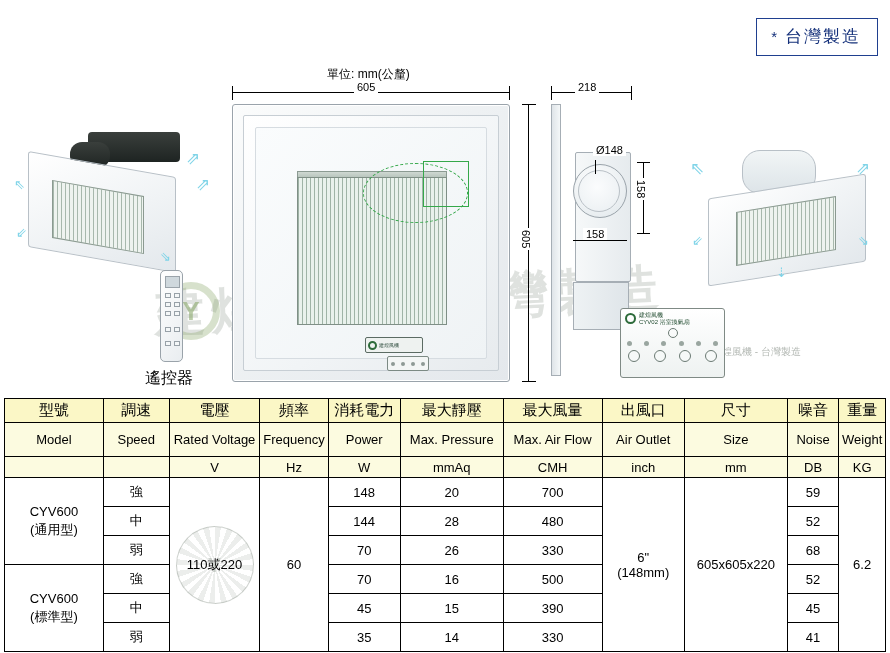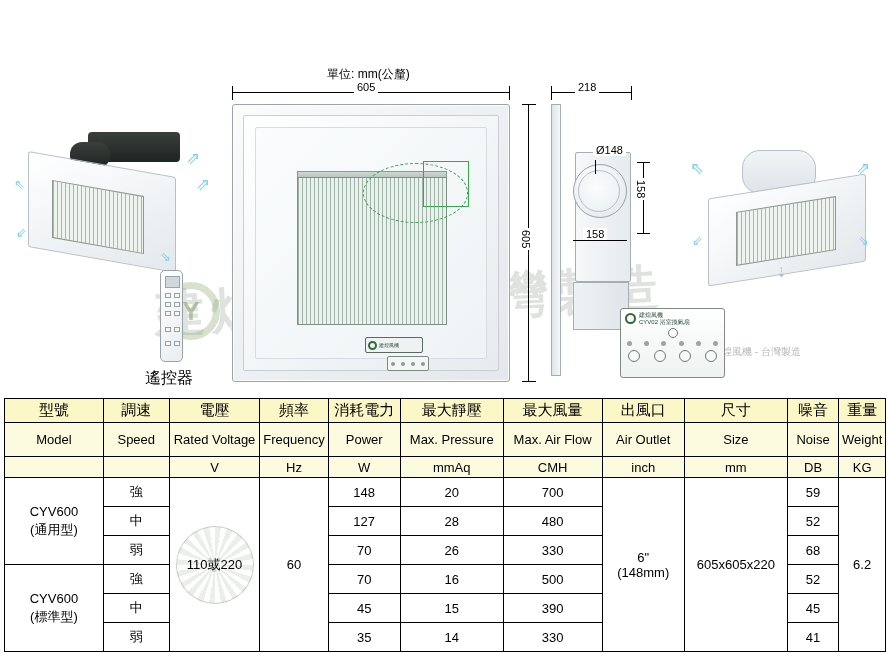--- a/index.html
+++ b/index.html
@@ -231,20 +231,23 @@
     content:"Y"; position:absolute; left:50%; top:50%; transform:translate(-50%,-50%);
     font-size:20px; font-weight:bold; color: rgba(150,160,150,0.45);
   }
   .volt-text { position:relative; z-index:2; background:transparent; }
 </style>
 </head>
 <body>
 
 <div class="page">
 
+  <div class="badge">
+    <span class="star">*</span><span>台灣製造</span>
+  </div>
 
   <div class="unit-label">單位: mm(公釐)</div>
 
   <div class="draw-area">
 
     <div class="watermark">建煌風機 - 台灣製造</div>
     <div class="wm-ring">Y</div>
     <div class="wm-small">建煌風機 - 台灣製造</div>
 
     <div class="illus" style="left:10px; top:130px; width:210px; height:135px;">
@@ -428,21 +431,21 @@
       <td class="ao" rowspan="6">
         <span>6"</span><br>
         <span>(148mm)</span>
       </td>
       <td class="size" rowspan="6">605x605x220</td>
       <td class="noise">59</td>
       <td class="weight" rowspan="6">6.2</td>
     </tr>
     <tr class="datarow">
       <td class="speed">中</td>
-      <td class="pw">127</td>
+      <td class="pw">144</td>
       <td class="pr">28</td>
       <td class="af">480</td>
       <td class="noise">52</td>
     </tr>
     <tr class="datarow">
       <td class="speed">弱</td>
       <td class="pw">70</td>
       <td class="pr">26</td>
       <td class="af">330</td>
       <td class="noise">68</td>

